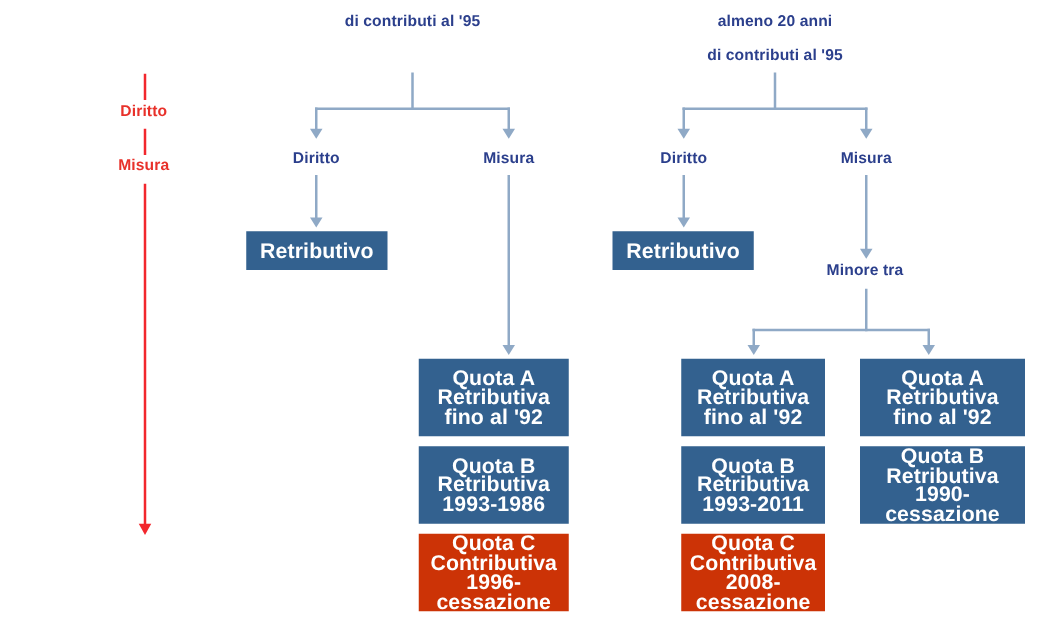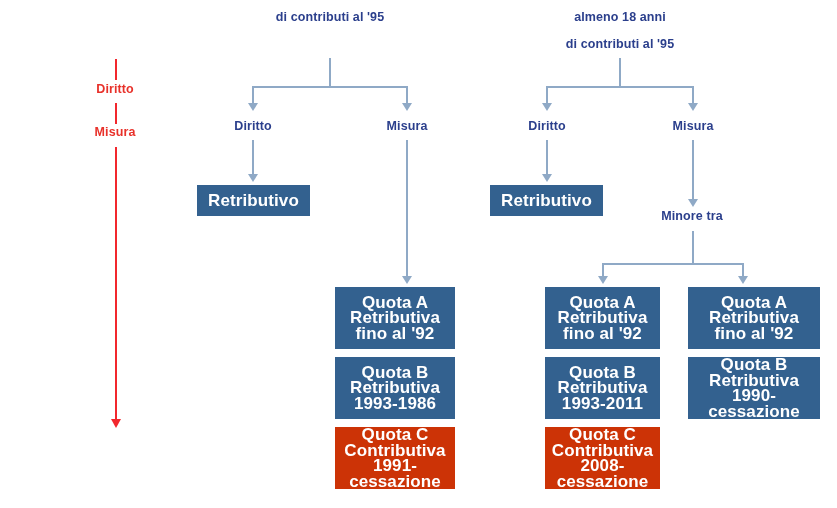--- a/index.html
+++ b/index.html
@@ -74,25 +74,25 @@
     <span>fino al '92</span>
   </div>
   <div class="box blue" style="left:335px;top:357px;width:120px;height:62px;">
     <span>Quota B</span>
     <span>Retributiva</span>
     <span>1993-1986</span>
   </div>
   <div class="box red" style="left:335px;top:427px;width:120px;height:62px;">
     <span>Quota C</span>
     <span>Contributiva</span>
-    <span>1991-cessazione</span>
+    <span>1996-cessazione</span>
   </div>
 
   <div class="hdr blue" style="left:525px;top:4px;width:190px;">
-    <div>almeno 18 anni</div>
+    <div>almeno 20 anni</div>
     <div>di contributi al '95</div>
   </div>
 
   <div class="vline" style="left:619px;top:58px;height:30px;"></div>
   <div class="hline" style="left:546px;top:86px;width:148px;"></div>
   <div class="vline" style="left:546px;top:86px;height:19px;"></div>
   <div class="vline" style="left:692px;top:86px;height:19px;"></div>
   <div class="arw" style="left:542px;top:103px;"></div>
   <div class="arw" style="left:688px;top:103px;"></div>
 

